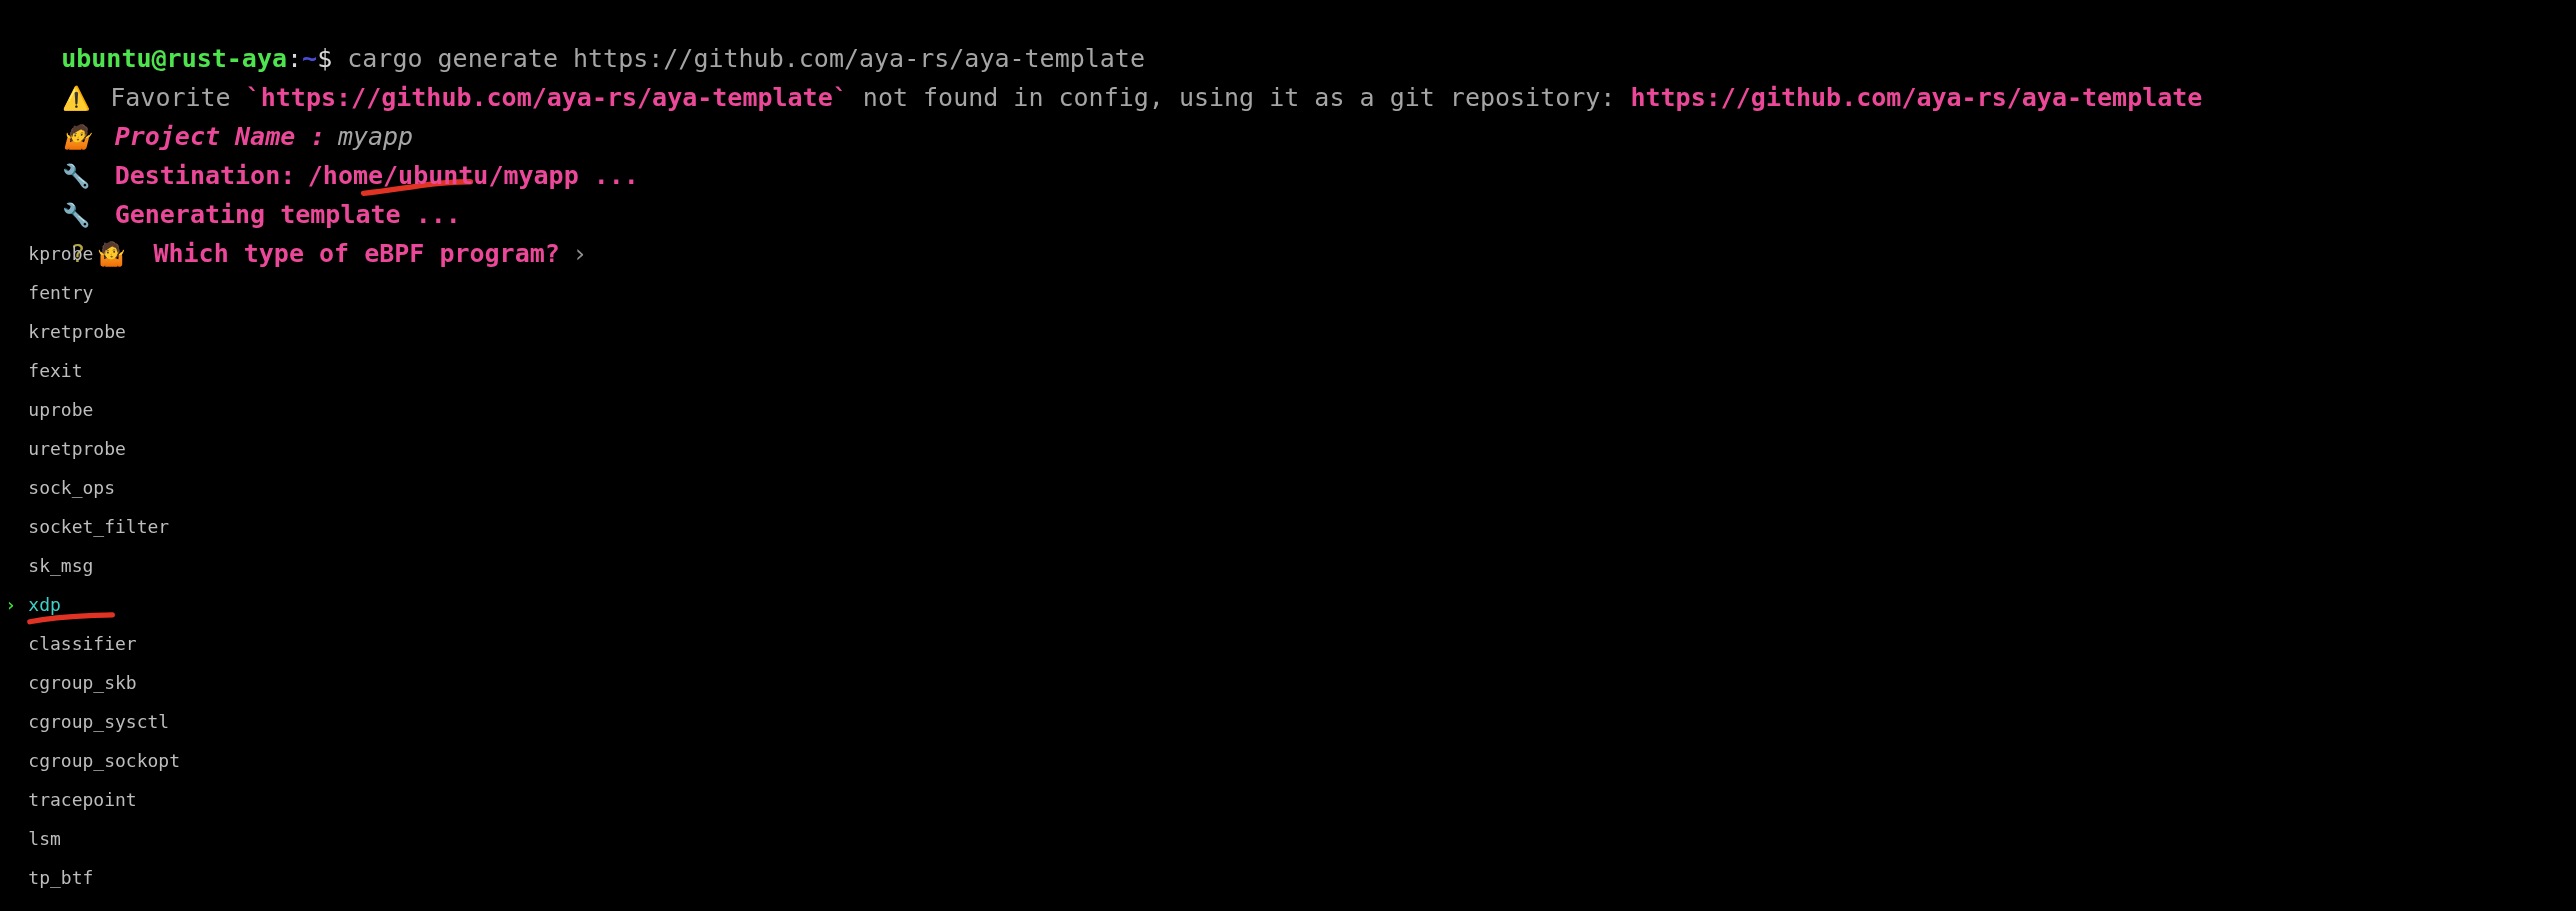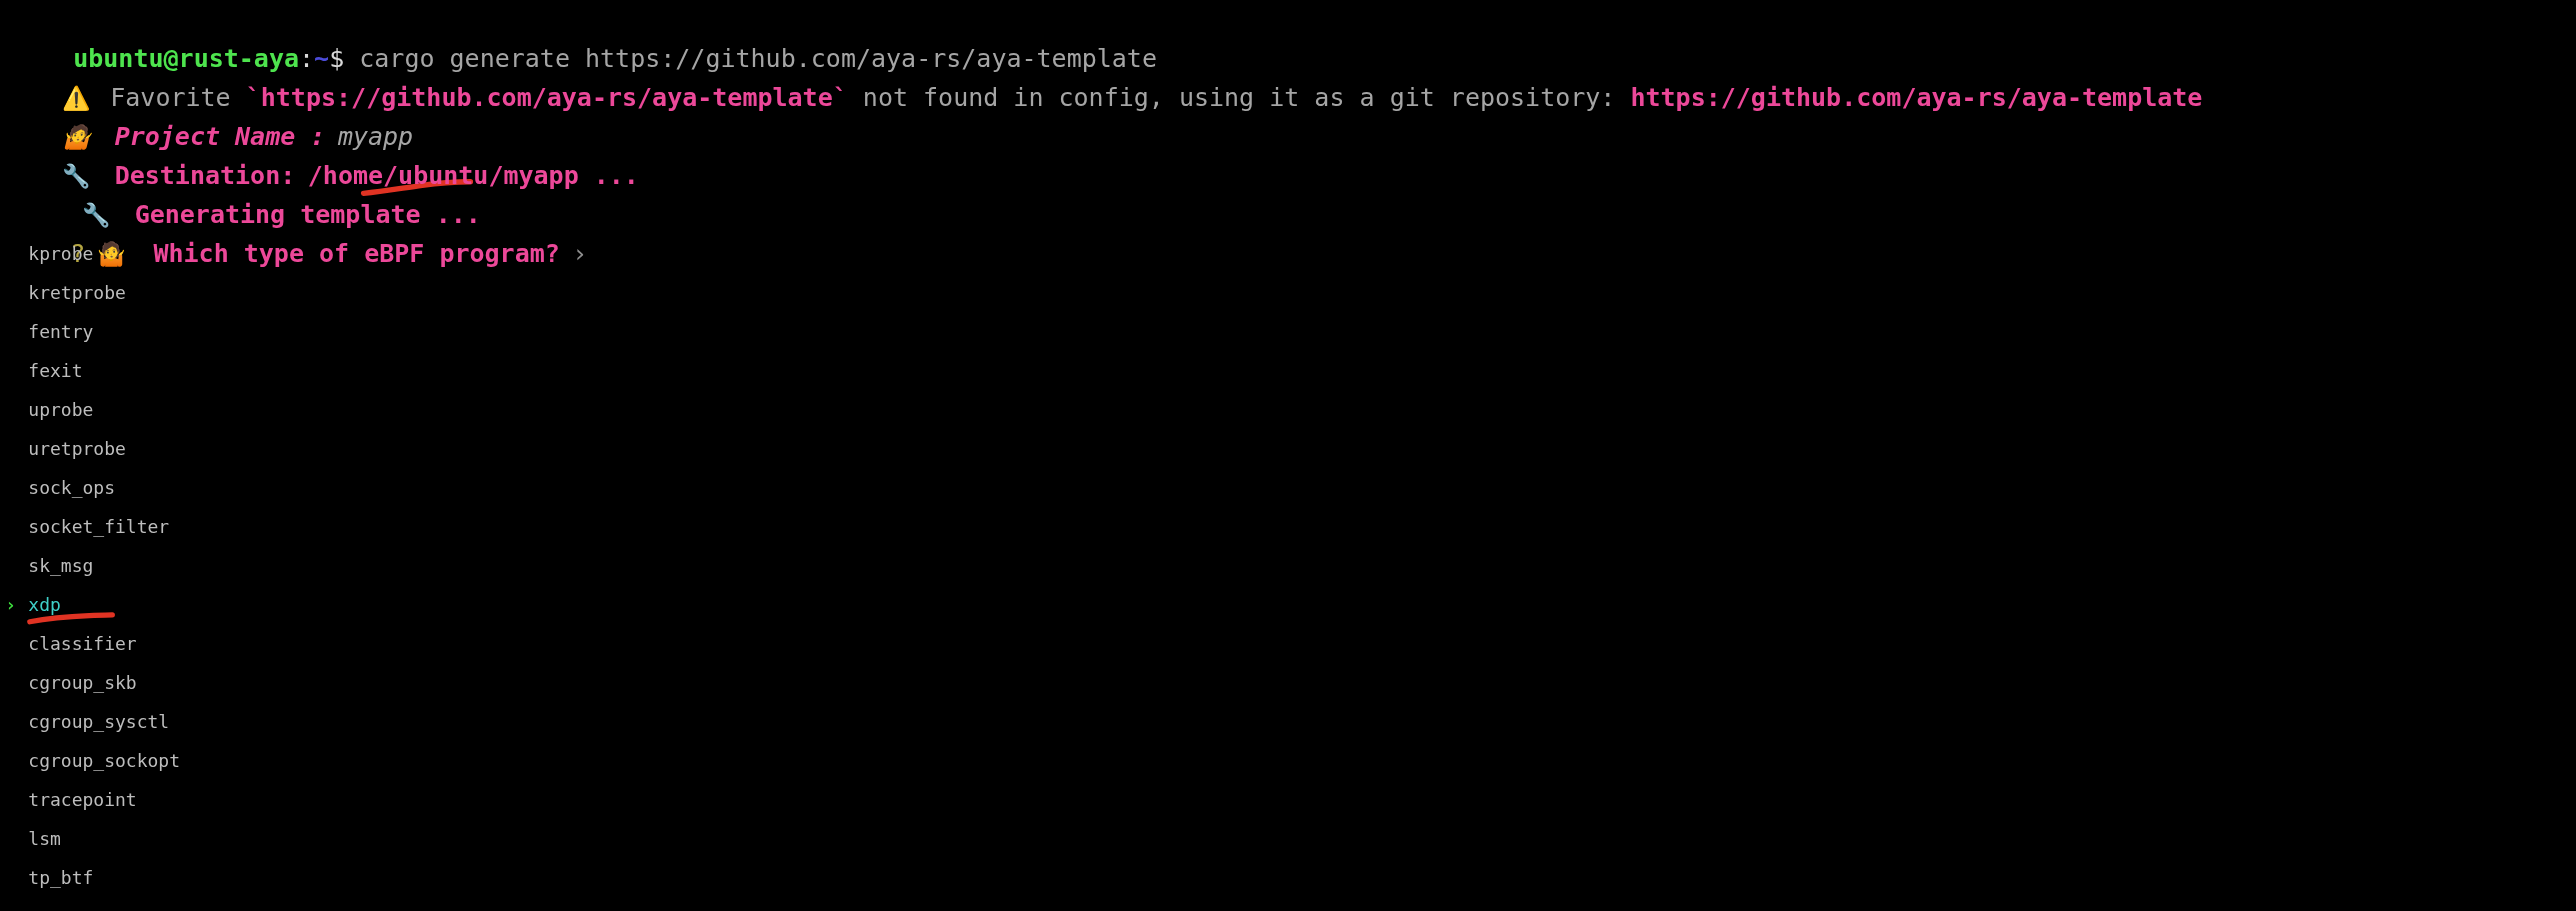--- a/index.html
+++ b/index.html
@@ -69,53 +69,53 @@
     position: absolute;
     pointer-events: none;
   }
   .annot svg { display: block; overflow: visible; }
 </style>
 </head>
 <body>
 
 <div id="terminal">
 
-  <div class="line" style="padding-left:13px;text-decoration:underline;">
+  <div class="line" style="padding-left:1px;text-decoration:underline;">
     <span class="c-green">ubuntu@rust-aya</span><span class="c-white">:</span><span class="c-blue">~</span><span class="c-white">$</span><span class="c-dim"> cargo generate https://github.com/aya-rs/aya-template</span>
   </div>
 
   <div class="line" style="padding-left:1.8px;">
     <span class="emoji">⚠️</span><span class="c-dim" style="padding-left:19.6px;">Favorite </span><span class="c-brwhite">`https://github.com/aya-rs/aya-template`</span><span class="c-dim"> not found in config, using it as a git repository: </span><span class="c-brwhite">https://github.com/aya-rs/aya-template</span>
   </div>
 
   <div class="line" style="padding-left:1.8px;font-style:italic;">
     <span class="emoji">🤷</span><span class="c-brwhite" style="padding-left:24px;">Project Name :</span><span class="c-dim" style="padding-left:12.5px;">myapp</span>
     <span class="annot" style="left:360px; top:23px;">
       <svg width="114" height="18" viewBox="0 0 128 20">
         <path d="M4 16 C 26 14, 48 10, 70 7 C 90 4, 108 3, 124 3" stroke="#e03323" stroke-width="6" stroke-linecap="round" fill="none"></path>
       </svg>
     </span>
   </div>
 
   <div class="line" style="padding-left:1.8px;">
     <span class="emoji">🔧</span><span class="c-brwhite" style="padding-left:24px;">Destination:</span><span class="c-brwhite" style="padding-left:12.5px;">/home/ubuntu/myapp ...</span>
   </div>
 
-  <div class="line" style="padding-left:1.8px;margin-left:20px;">
+  <div class="line" style="padding-left:1.8px;">
     <span class="emoji">🔧</span><span class="c-brwhite" style="padding-left:24px;">Generating template ...</span>
   </div>
 
   <div class="line" style="padding-left:10px;">
     <span class="c-yellow">?</span><span class="emoji" style="padding-left:12.5px;">🤷</span><span class="c-brwhite" style="padding-left:27px;">Which type of eBPF program?</span><span class="c-chevgrey" style="padding-left:12.5px;">›</span>
   </div>
 
   <div id="option-list">
       <div class="opt-row"><span style="display: inline-block; width: 23px; padding-left: 5.3px;"> </span><span class="opt-label">kprobe</span></div>
+      <div class="opt-row"><span style="display: inline-block; width: 23px; padding-left: 5.3px;"> </span><span class="opt-label">fentry</span></div>
       <div class="opt-row"><span style="display: inline-block; width: 23px; padding-left: 5.3px;"> </span><span class="opt-label">kretprobe</span></div>
-      <div class="opt-row"><span style="display: inline-block; width: 23px; padding-left: 5.3px;"> </span><span class="opt-label">fentry</span></div>
       <div class="opt-row"><span style="display: inline-block; width: 23px; padding-left: 5.3px;"> </span><span class="opt-label">fexit</span></div>
       <div class="opt-row"><span style="display: inline-block; width: 23px; padding-left: 5.3px;"> </span><span class="opt-label">uprobe</span></div>
       <div class="opt-row"><span style="display: inline-block; width: 23px; padding-left: 5.3px;"> </span><span class="opt-label">uretprobe</span></div>
       <div class="opt-row"><span style="display: inline-block; width: 23px; padding-left: 5.3px;"> </span><span class="opt-label">sock_ops</span></div>
       <div class="opt-row"><span style="display: inline-block; width: 23px; padding-left: 5.3px;"> </span><span class="opt-label">socket_filter</span></div>
       <div class="opt-row"><span style="display: inline-block; width: 23px; padding-left: 5.3px;"> </span><span class="opt-label">sk_msg</span></div>
       <div class="opt-row selected"><span class="c-chevgreen" style="display: inline-block; width: 23px; padding-left: 5.3px;">›</span><span class="opt-label">xdp</span><span class="annot" style="left: 27px; top: 27px;"><svg width="89" height="14.2" viewBox="0 0 100 16">
             <path d="M3 11 C 24 7, 48 5, 70 4 C 80 3.6, 88 3.4, 96 3.2" stroke="#e03323" stroke-width="6" stroke-linecap="round" fill="none"></path>
           </svg></span></div>
       <div class="opt-row"><span style="display: inline-block; width: 23px; padding-left: 5.3px;"> </span><span class="opt-label">classifier</span></div>

